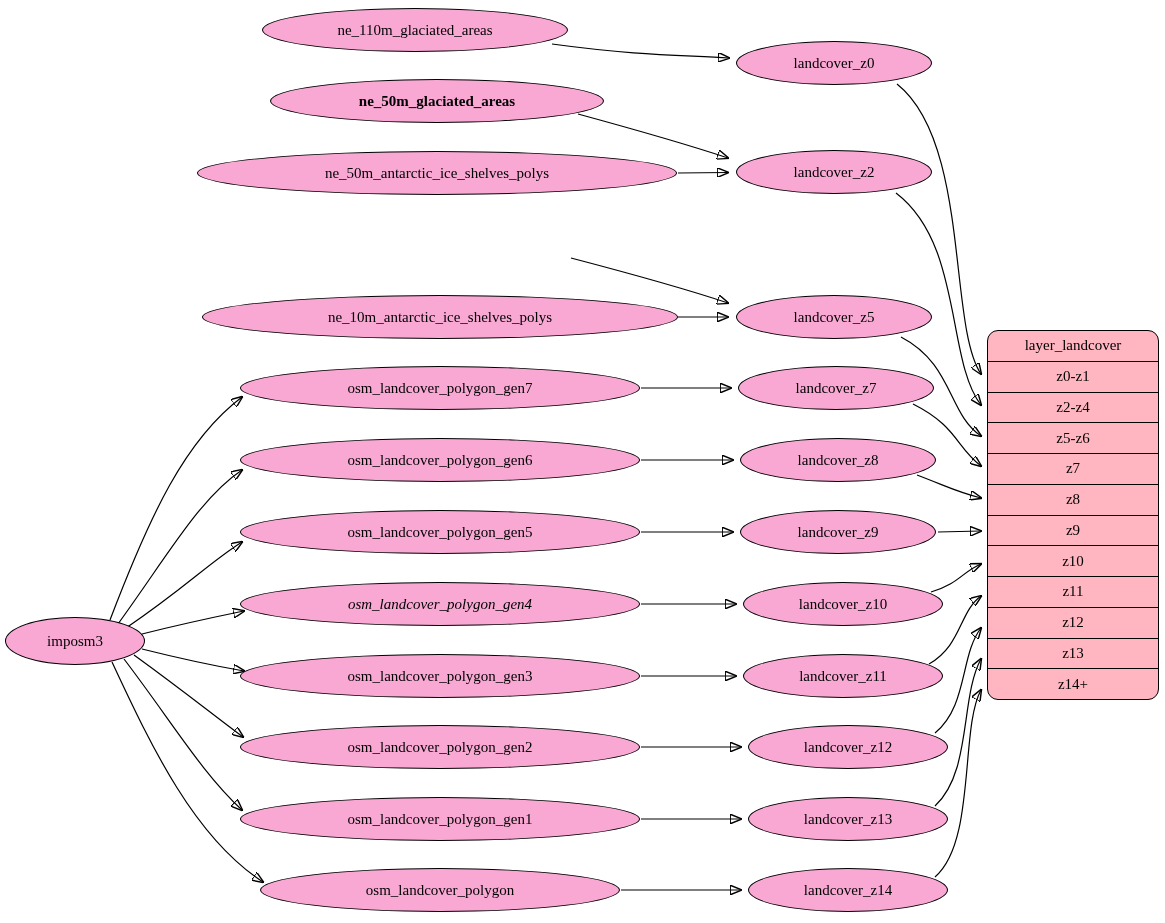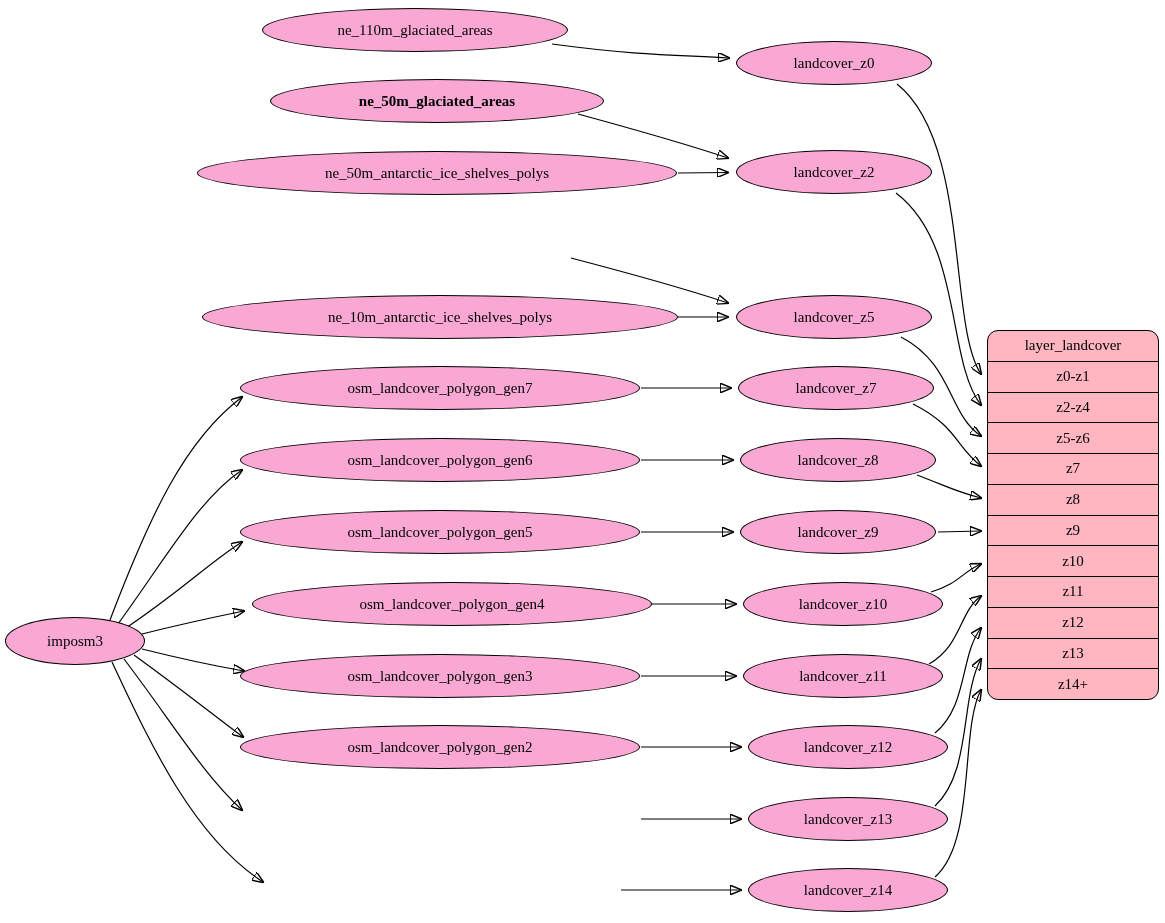--- a/index.html
+++ b/index.html
@@ -122,28 +122,34 @@
   </div>
   <div class="node" style="left:240px; top:366px; width:400px; height:44px;">
     <span>osm_landcover_polygon_gen7</span>
   </div>
   <div class="node" style="left:240px; top:438px; width:400px; height:44px;">
     <span>osm_landcover_polygon_gen6</span>
   </div>
   <div class="node" style="left:240px; top:510px; width:400px; height:44px;justify-content:center;">
     <span>osm_landcover_polygon_gen5</span>
   </div>
-  <div class="node" style="left:252px; top:582px; width:400px; height:44px;">
+  <div class="node" style="left:240px; top:582px; width:400px; height:44px;font-style:italic;">
     <span>osm_landcover_polygon_gen4</span>
   </div>
   <div class="node" style="left:240px; top:654px; width:400px; height:44px;">
     <span>osm_landcover_polygon_gen3</span>
   </div>
   <div class="node" style="left:240px; top:725px; width:400px; height:44px;">
     <span>osm_landcover_polygon_gen2</span>
+  </div>
+  <div class="node" style="left:240px; top:797px; width:400px; height:44px;">
+    <span>osm_landcover_polygon_gen1</span>
+  </div>
+  <div class="node" style="left:260px; top:868px; width:360px; height:44px;">
+    <span>osm_landcover_polygon</span>
   </div>
 
   <div class="node" style="left:736px; top:41px; width:196px; height:44px;">
     <span>landcover_z0</span>
   </div>
   <div class="node" style="left:736px; top:150px; width:196px; height:44px;text-align:center;">
     <span>landcover_z2</span>
   </div>
   <div class="node" style="left:736px; top:295px; width:196px; height:44px;">
     <span>landcover_z5</span>

